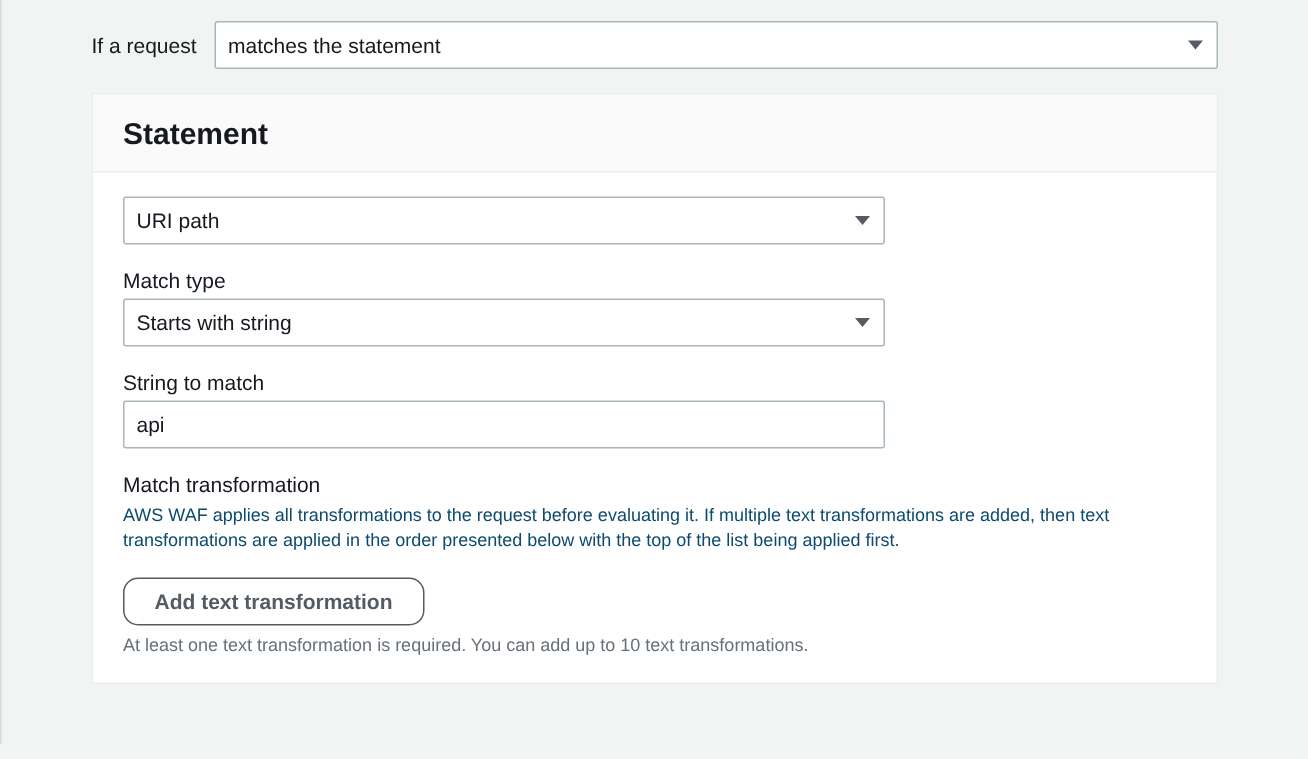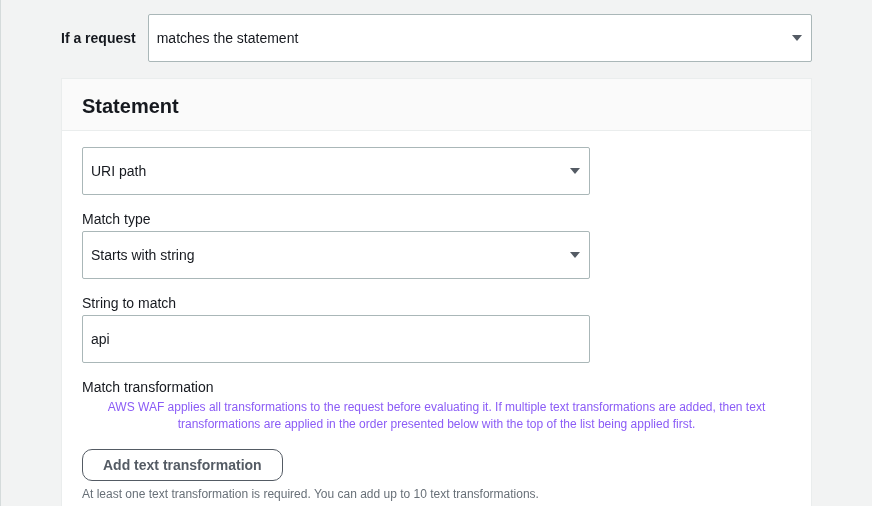--- a/index.html
+++ b/index.html
@@ -20,21 +20,21 @@
       padding: 14px 40px 40px 40px;
       border-left: 1px solid #d5dbdb;
     }
     .condition-row {
       display: flex;
       align-items: center;
       gap: 12px;
       margin: 0 20px 16px 20px;
     }
     .condition-label {
-      font-weight: 700;
+      font-weight: 400;
       font-size: 14px;
       white-space: nowrap;
       flex-shrink: 0;
     }
     .panel {
       background: #fff;
       border: 1px solid #eaeded;
       margin: 0 20px;
     }
     .panel-header {
@@ -57,42 +57,41 @@
       margin-bottom: 0;
     }
     .field-label {
       font-size: 14px;
       color: #16191f;
       margin-bottom: 4px;
       display: block;
     }
     .field-desc {
       font-size: 12px;
-      color: #8b5cf6;
+      color: #0c4a6e;
       line-height: 1.4;
       margin-bottom: 6px;
-      text-align: center;
     }
     .hint {
       font-size: 12px;
       color: #687078;
       margin-top: 6px;
     }
     .select-wrap {
       position: relative;
       display: block;
       width: 508px;
       max-width: 100%;
     }
     .select-wrap.full {
       width: 100%;
     }
     .select, .input {
       width: 100%;
-      height: 48px;
+      height: 32px;
       border: 1px solid #aab7b8;
       background: #fff;
       padding: 4px 32px 4px 8px;
       font-size: 14px;
       color: #16191f;
       font-family: inherit;
       border-radius: 2px;
       appearance: none;
       -webkit-appearance: none;
       -moz-appearance: none;

